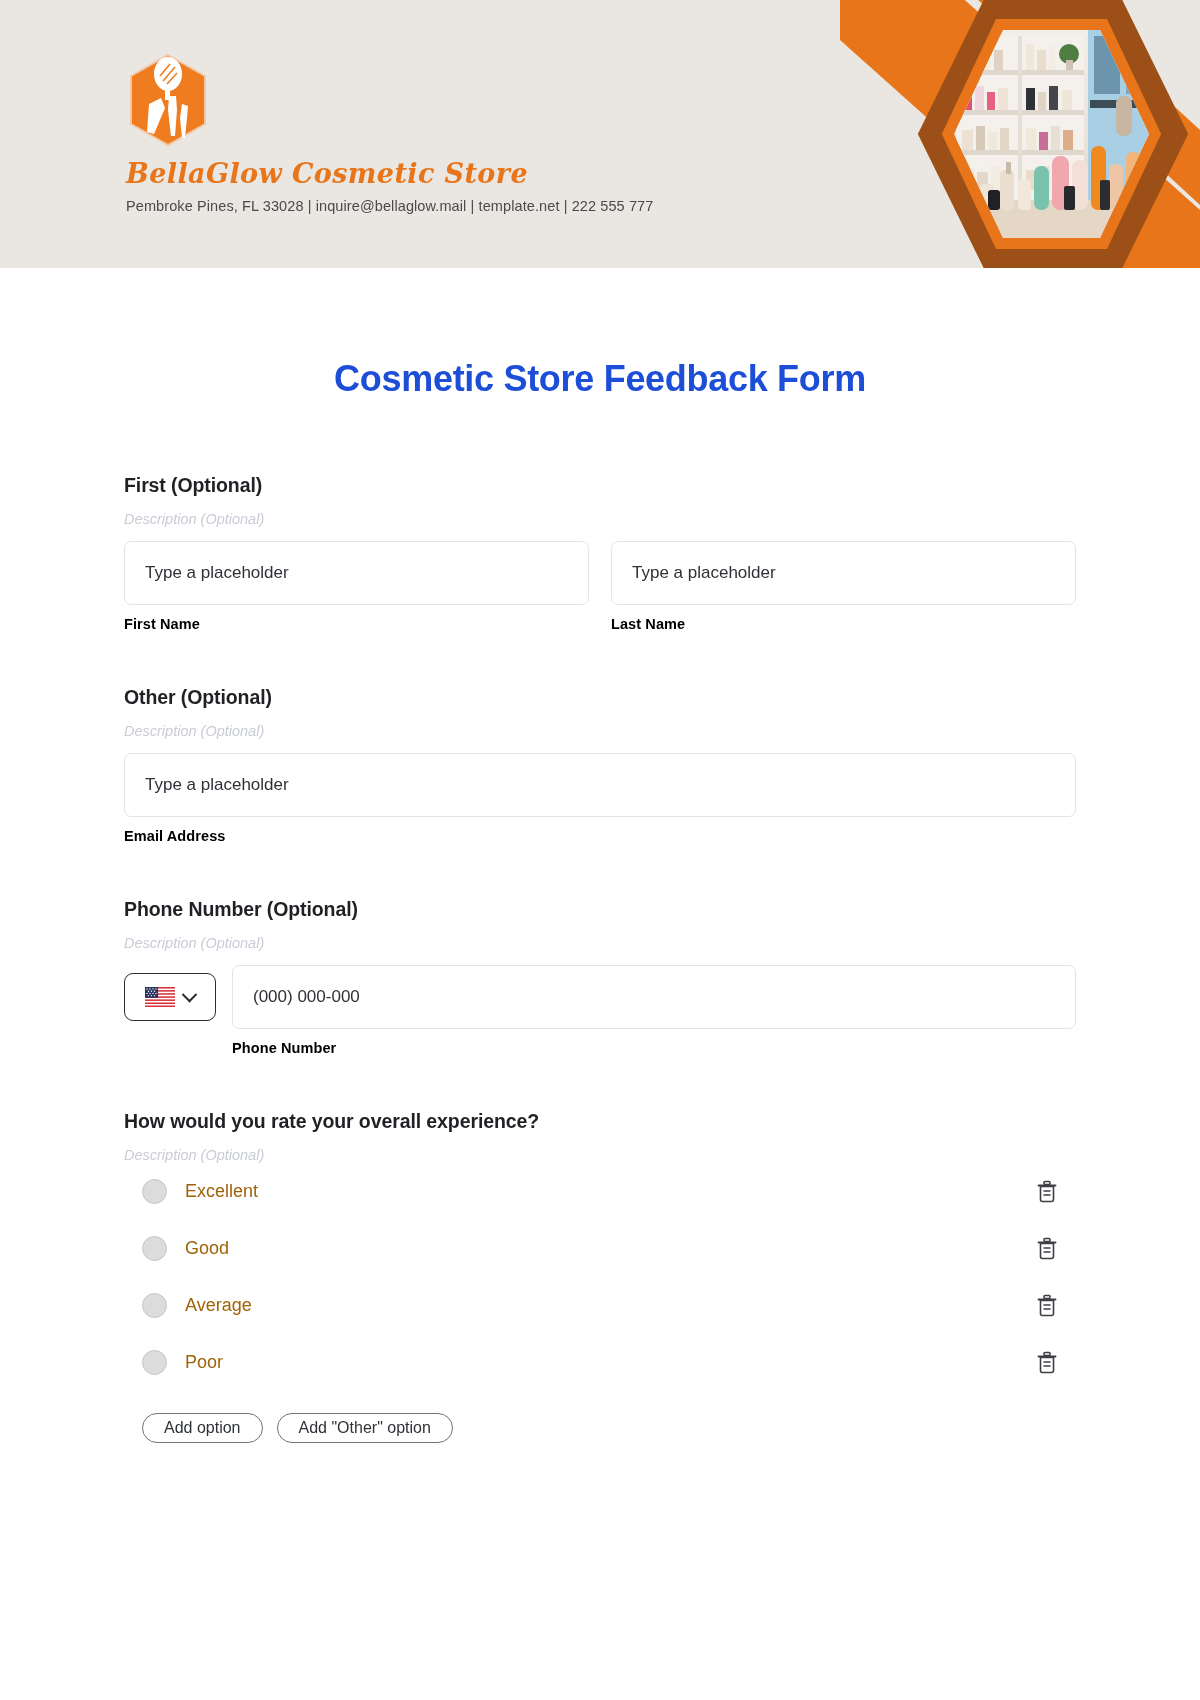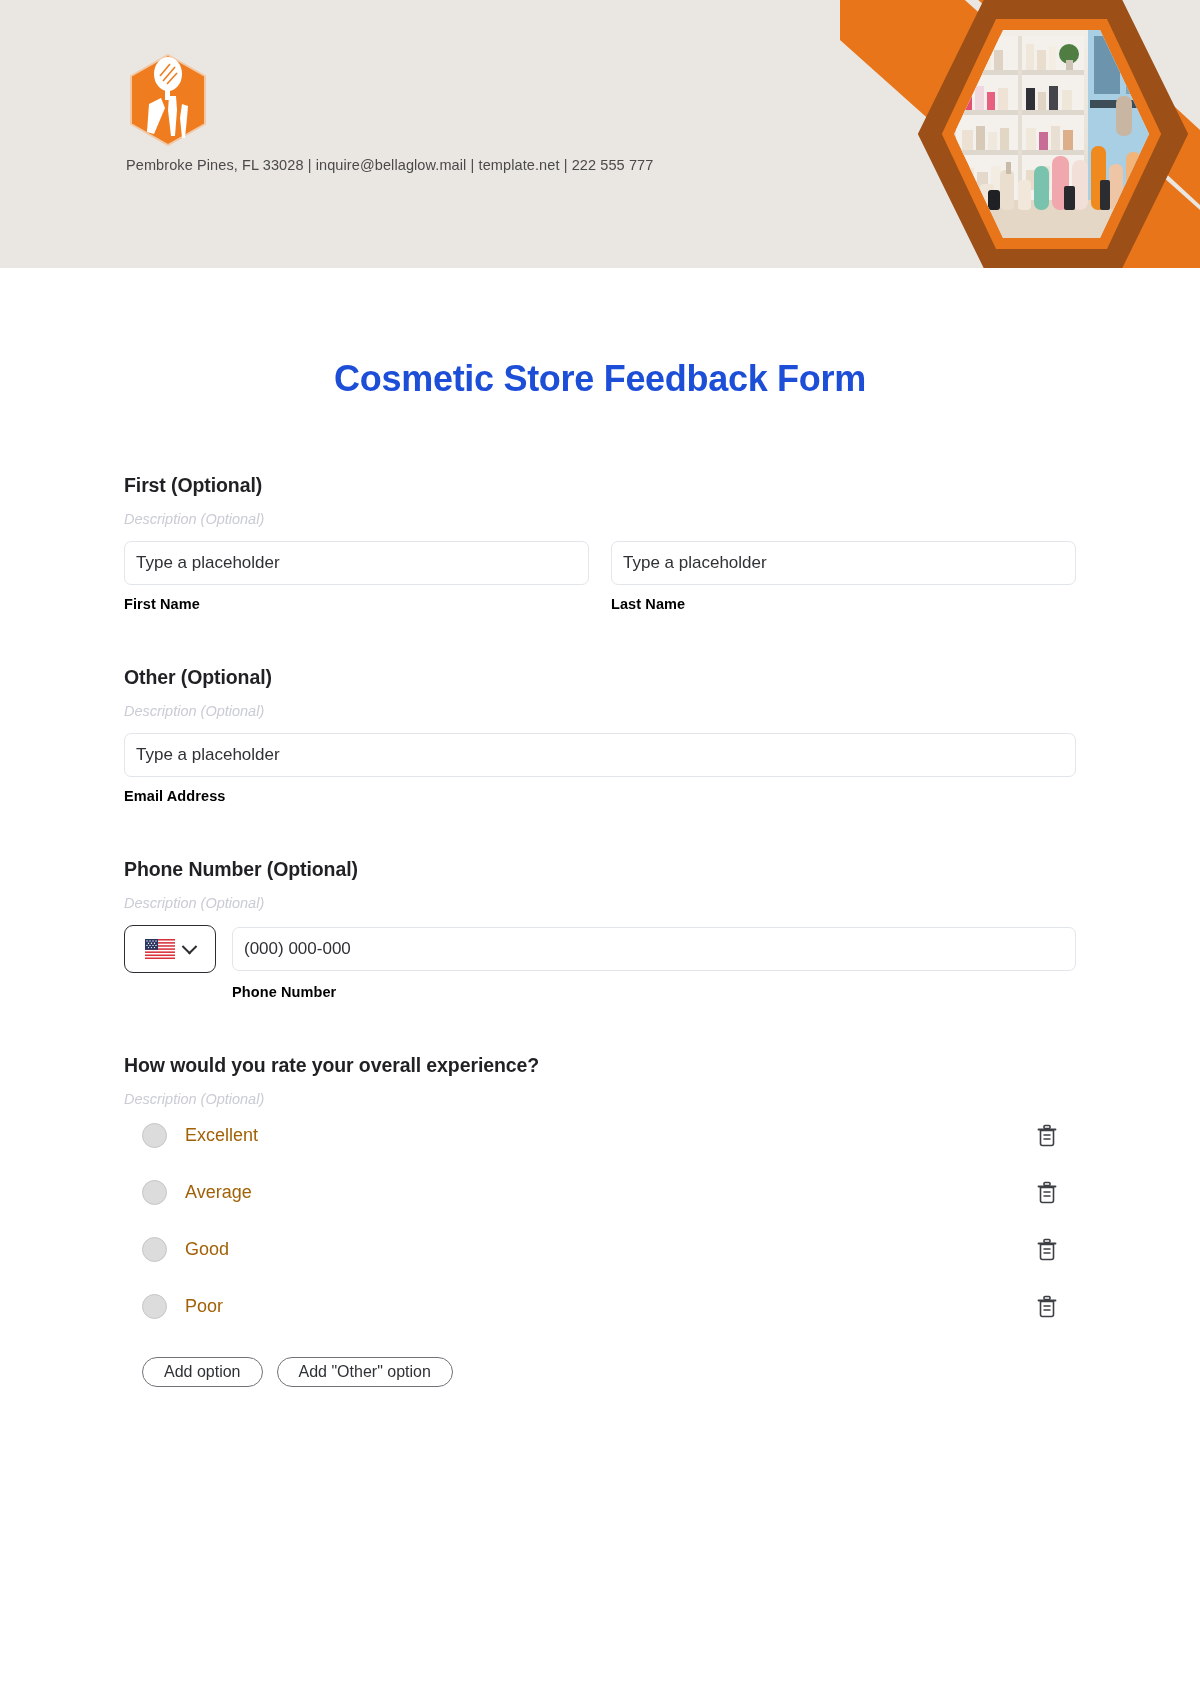--- a/index.html
+++ b/index.html
@@ -91,27 +91,27 @@
     font-size: 14.5px;
     font-style: italic;
     color: #c9ccd4;
   }
 
   .row { display: flex; gap: 22px; margin-top: 14px; }
   .col { flex: 1; }
 
   .input-box {
     width: 100%;
-    height: 44px;
+    height: 64px;
     border: 1px solid #e2e5ea;
     border-radius: 7px;
     background: #fff;
     display: flex;
     align-items: center;
-    padding: 0 11px;
+    padding: 0 20px;
     font-size: 17px;
     color: #2e3135;
   }
   .sub-label {
     margin-top: 11px;
     font-size: 14.5px;
     font-weight: 700;
     color: #000000;
     letter-spacing: 0.1px;
   }
@@ -285,20 +285,21 @@
           <line x1="34" y1="24" x2="44" y2="12"></line>
           <line x1="37" y1="29" x2="49" y2="15"></line>
           <line x1="41" y1="32" x2="51" y2="21"></line>
         </g>
         <rect x="39" y="36" width="5" height="12" fill="#fff"></rect>
         <path d="M23 52 L35 46 L39 56 L28 82 L21 80 Z" fill="#fff"></path>
         <path d="M43 44 L50 44 L51 58 L49 84 L45 84 L42 58 Z" fill="#fff"></path>
         <path d="M56 52 L62 54 L61 66 L59 86 L56 86 L54 66 Z" fill="#fff"></path>
       </svg>
     </div>
+    <div class="brand-name">BellaGlow Cosmetic Store</div>
     <div class="brand-contact">Pembroke Pines, FL 33028 | inquire@bellaglow.mail | template.net | 222 555 777</div>
   </div>
 </div>
 
 <div class="form-wrap">
 
   <div class="form-title">Cosmetic Store Feedback Form</div>
 
   <div class="field-block first">
     <div class="field-label">First (Optional)</div>
@@ -380,33 +381,33 @@
         <rect x="8" y="1.5" width="6" height="3" rx="1" fill="none" stroke="#3c3f44" stroke-width="1.6"></rect>
         <line x1="2.5" y1="5.5" x2="19.5" y2="5.5" stroke="#3c3f44" stroke-width="1.8" stroke-linecap="round"></line>
         <path d="M4.5 6.5 h13 v13 a2 2 0 0 1 -2 2 h-9 a2 2 0 0 1 -2 -2 Z" fill="none" stroke="#3c3f44" stroke-width="1.6"></path>
         <line x1="8" y1="11" x2="14" y2="11" stroke="#3c3f44" stroke-width="1.5" stroke-linecap="round"></line>
         <line x1="8" y1="15" x2="14" y2="15" stroke="#3c3f44" stroke-width="1.5" stroke-linecap="round"></line>
       </svg>
     </div>
 
     <div class="option-row">
       <span class="radio"></span>
-      <span class="option-label">Average</span>
+      <span class="option-label">Good</span>
       <svg class="trash" viewBox="0 0 22 24" xmlns="http://www.w3.org/2000/svg">
         <rect x="8" y="1.5" width="6" height="3" rx="1" fill="none" stroke="#3c3f44" stroke-width="1.6"></rect>
         <line x1="2.5" y1="5.5" x2="19.5" y2="5.5" stroke="#3c3f44" stroke-width="1.8" stroke-linecap="round"></line>
         <path d="M4.5 6.5 h13 v13 a2 2 0 0 1 -2 2 h-9 a2 2 0 0 1 -2 -2 Z" fill="none" stroke="#3c3f44" stroke-width="1.6"></path>
         <line x1="8" y1="11" x2="14" y2="11" stroke="#3c3f44" stroke-width="1.5" stroke-linecap="round"></line>
         <line x1="8" y1="15" x2="14" y2="15" stroke="#3c3f44" stroke-width="1.5" stroke-linecap="round"></line>
       </svg>
     </div>
 
     <div class="option-row">
       <span class="radio"></span>
-      <span class="option-label">Good</span>
+      <span class="option-label">Average</span>
       <svg class="trash" viewBox="0 0 22 24" xmlns="http://www.w3.org/2000/svg">
         <rect x="8" y="1.5" width="6" height="3" rx="1" fill="none" stroke="#3c3f44" stroke-width="1.6"></rect>
         <line x1="2.5" y1="5.5" x2="19.5" y2="5.5" stroke="#3c3f44" stroke-width="1.8" stroke-linecap="round"></line>
         <path d="M4.5 6.5 h13 v13 a2 2 0 0 1 -2 2 h-9 a2 2 0 0 1 -2 -2 Z" fill="none" stroke="#3c3f44" stroke-width="1.6"></path>
         <line x1="8" y1="11" x2="14" y2="11" stroke="#3c3f44" stroke-width="1.5" stroke-linecap="round"></line>
         <line x1="8" y1="15" x2="14" y2="15" stroke="#3c3f44" stroke-width="1.5" stroke-linecap="round"></line>
       </svg>
     </div>
 
     <div class="option-row">

